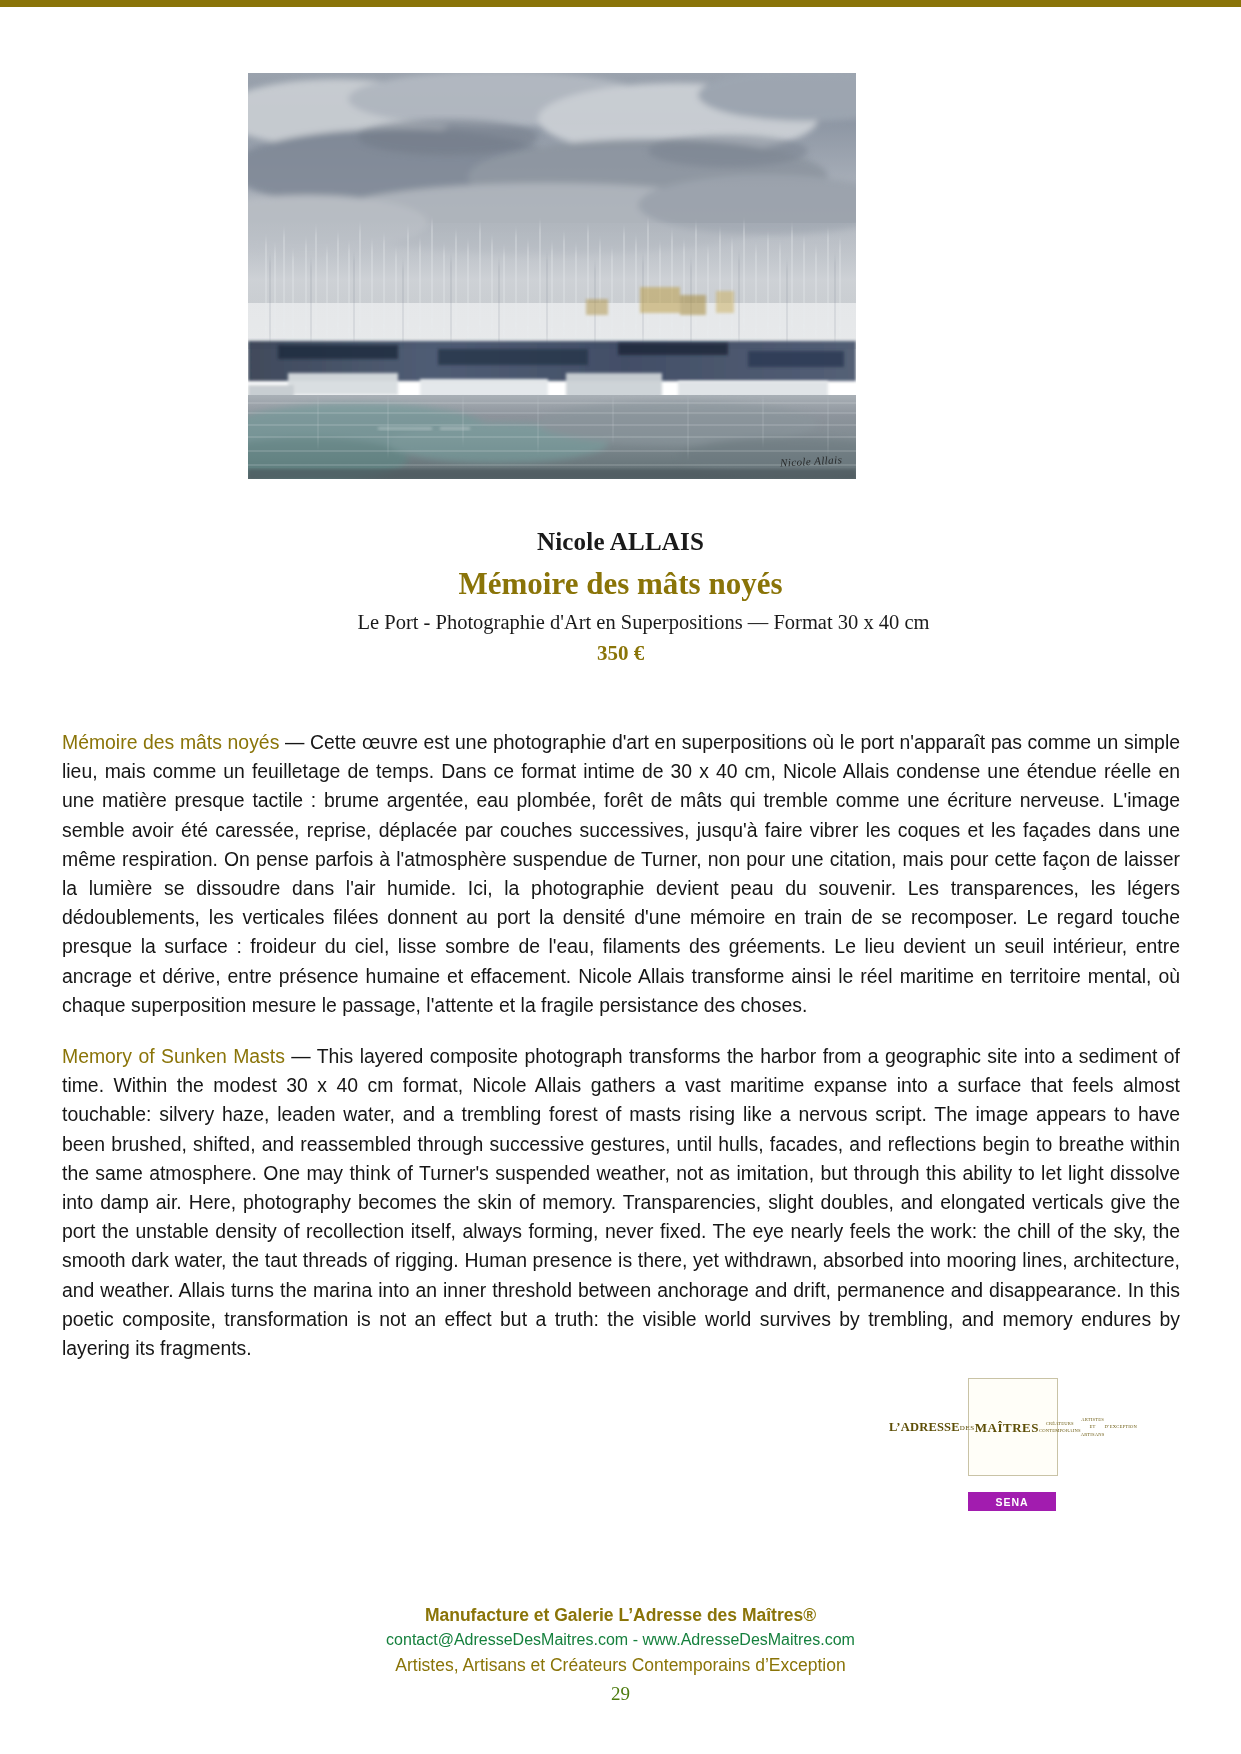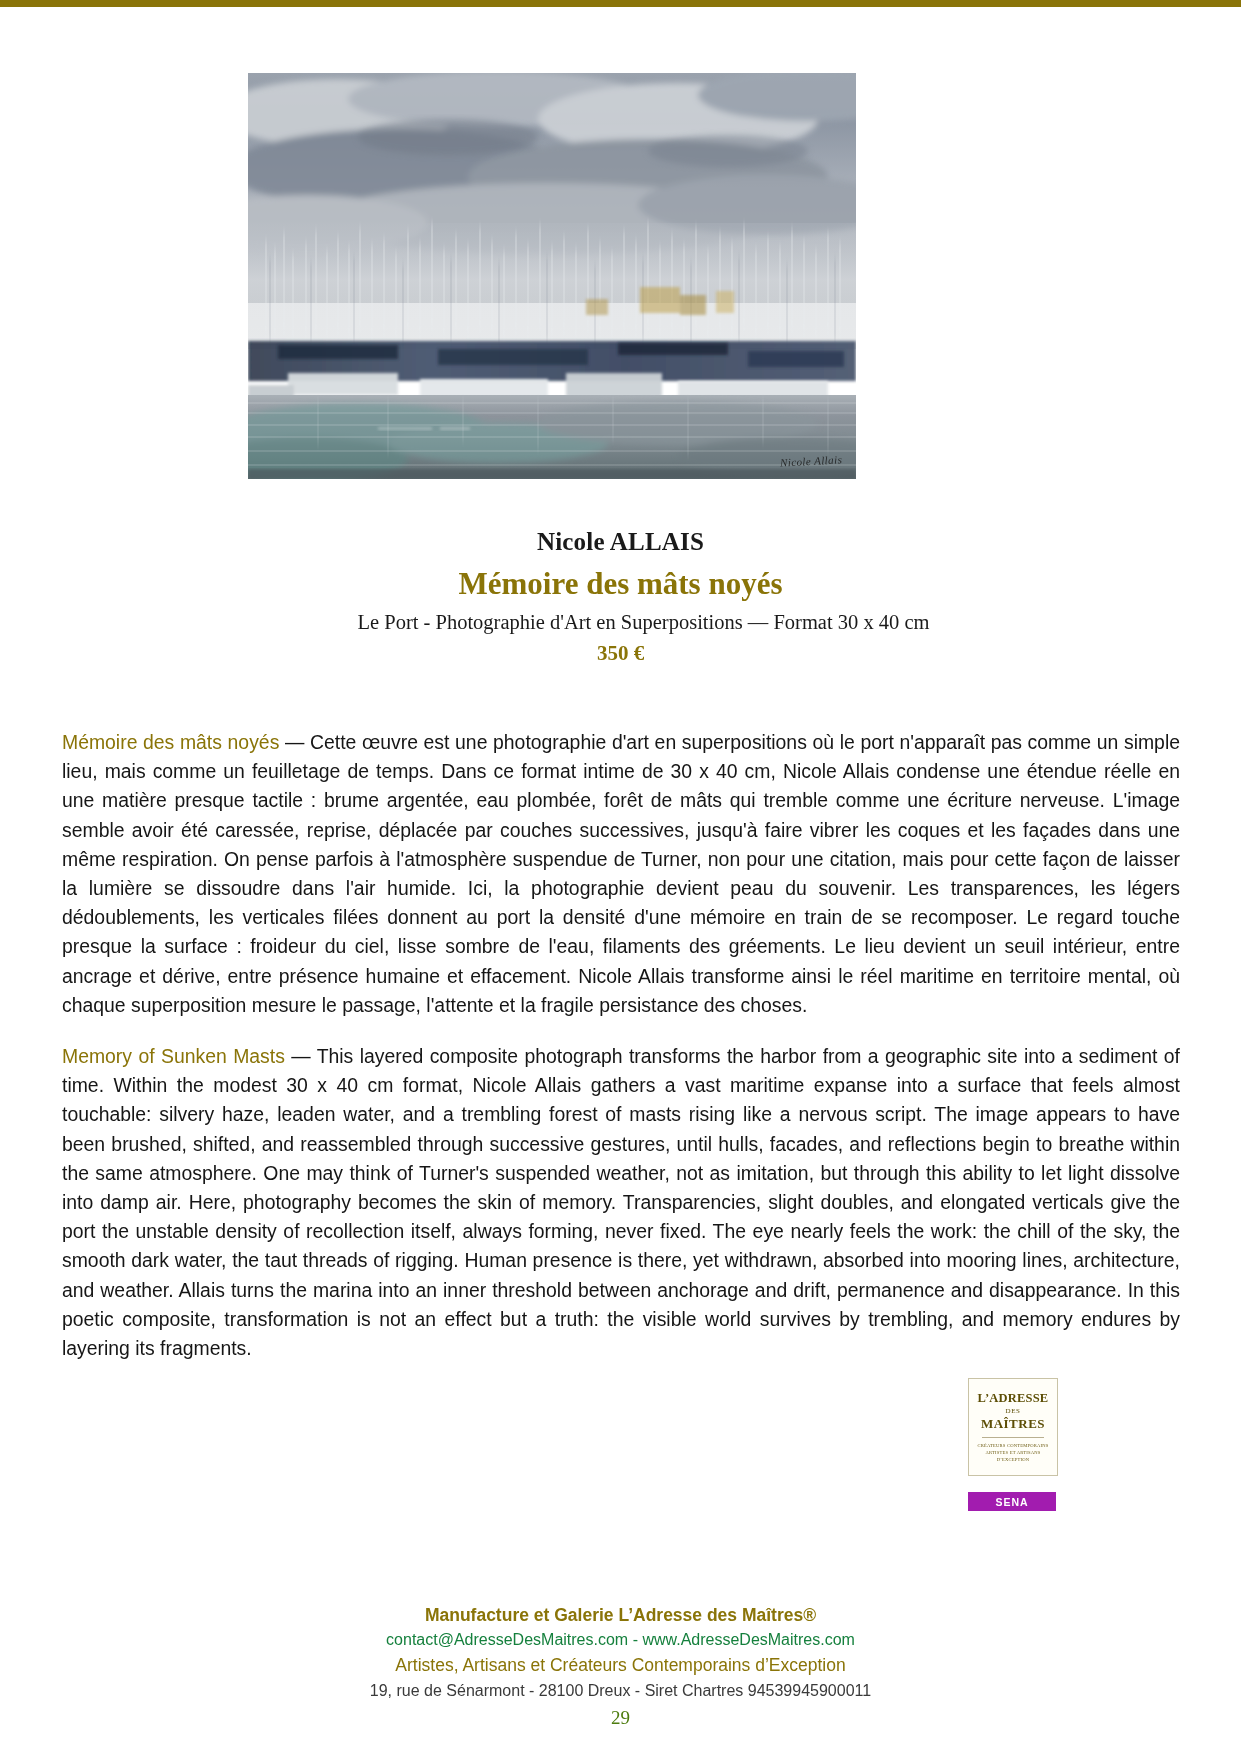--- a/index.html
+++ b/index.html
@@ -153,21 +153,21 @@
   
   .logo-box {
     position: absolute;
     left: 968px;
     top: 1378px;
     width: 88px;
     height: 96px;
     border: 1px solid #c9c3a6;
     background: #fffef8;
     display: flex;
-    flex-direction: column;
+    flex-direction: row;
     align-items: center;
     justify-content: center;
     text-align: center;
     font-family: "Liberation Serif", serif;
     color: #5d4e06;
   }
   .logo-l1 { font-size: 12.5px; font-weight: bold; letter-spacing: .2px; }
   .logo-l2 { font-size: 7px; letter-spacing: .6px; margin-top: 1px; }
   .logo-l3 { font-size: 13px; font-weight: bold; letter-spacing: .5px; margin-top: 1px; }
   .logo-rule { width: 62px; height: 1px; background: #b9b090; margin: 5px 0 4px; }
@@ -410,17 +410,16 @@
     <div class="logo-sub">D’EXCEPTION</div>
   </div>
   <div class="sena-box">
     <span class="sena-text">SENA</span>
   </div>
 
   <div class="footer">
     <div class="footer-line1">Manufacture et Galerie L’Adresse des Maîtres®</div>
     <div class="footer-line2">contact@AdresseDesMaitres.com - www.AdresseDesMaitres.com</div>
     <div class="footer-line3">Artistes, Artisans et Créateurs Contemporains d’Exception</div>
-    <div class="footer-line4">19, rue de Sénarmont - 28100 Dreux - Siret Chartres 94539945900011</div>
     <div class="page-number">29</div>
   </div>
 
 </div>
 
 </body></html>

